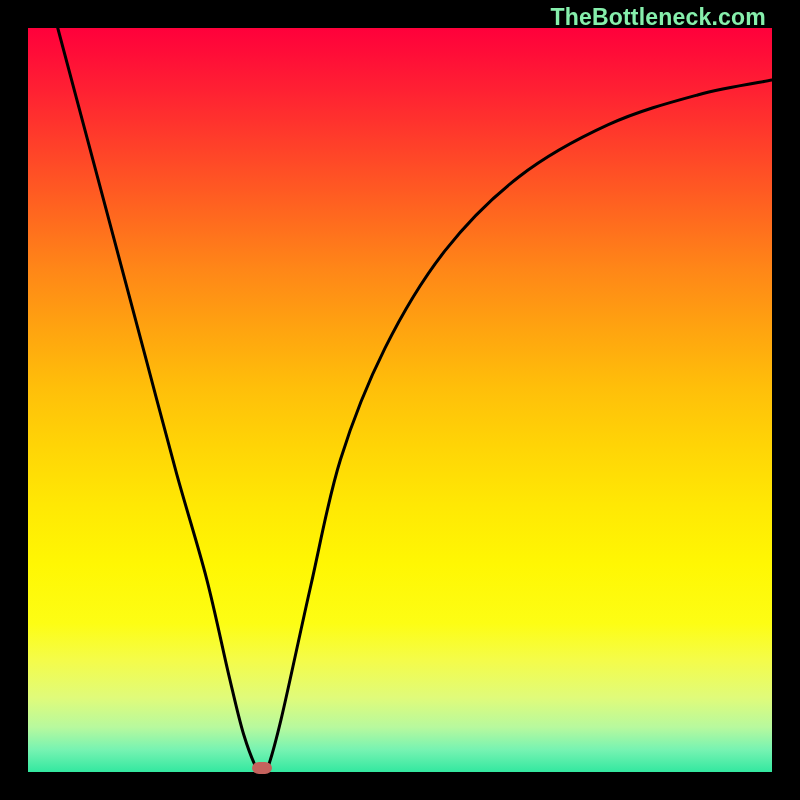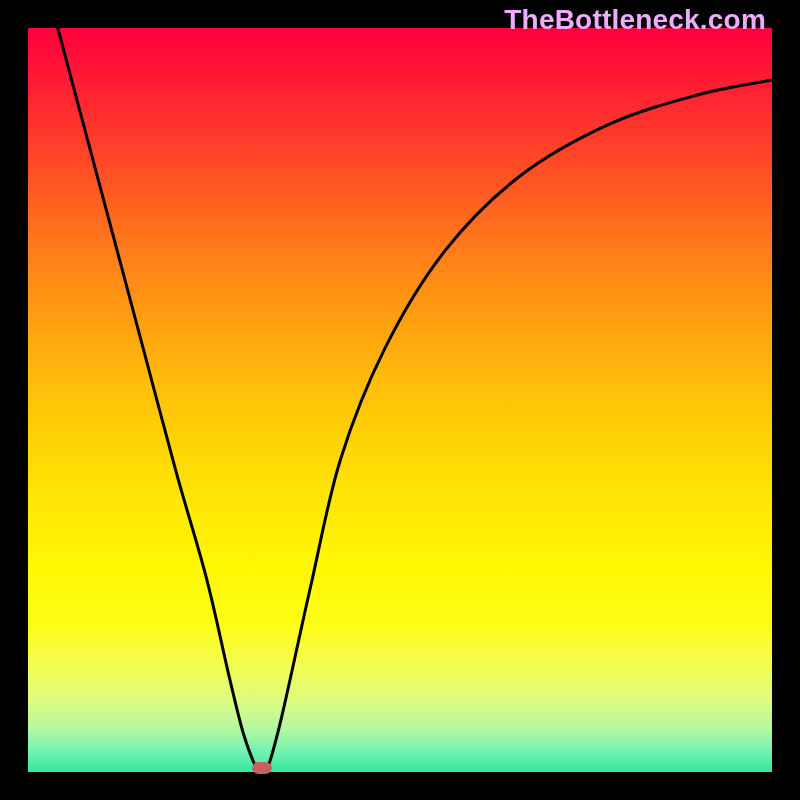--- a/index.html
+++ b/index.html
@@ -41,23 +41,23 @@
       #b7f99e 94%,
       #77f3b2 97%,
       #33e8a0 100%
     );
   }
   .watermark {
     position: absolute;
     top: 4px;
     right: 34px;
     font-family: Arial, Helvetica, sans-serif;
-    font-size: 28px;
+    font-size: 23px;
     font-weight: 600;
-    color: #f0abfc;
+    color: #86efac;
     letter-spacing: 0.2px;
     z-index: 5;
   }
   svg.curve {
     position: absolute;
     left: 0;
     top: 0;
     width: 744px;
     height: 744px;
     z-index: 3;

